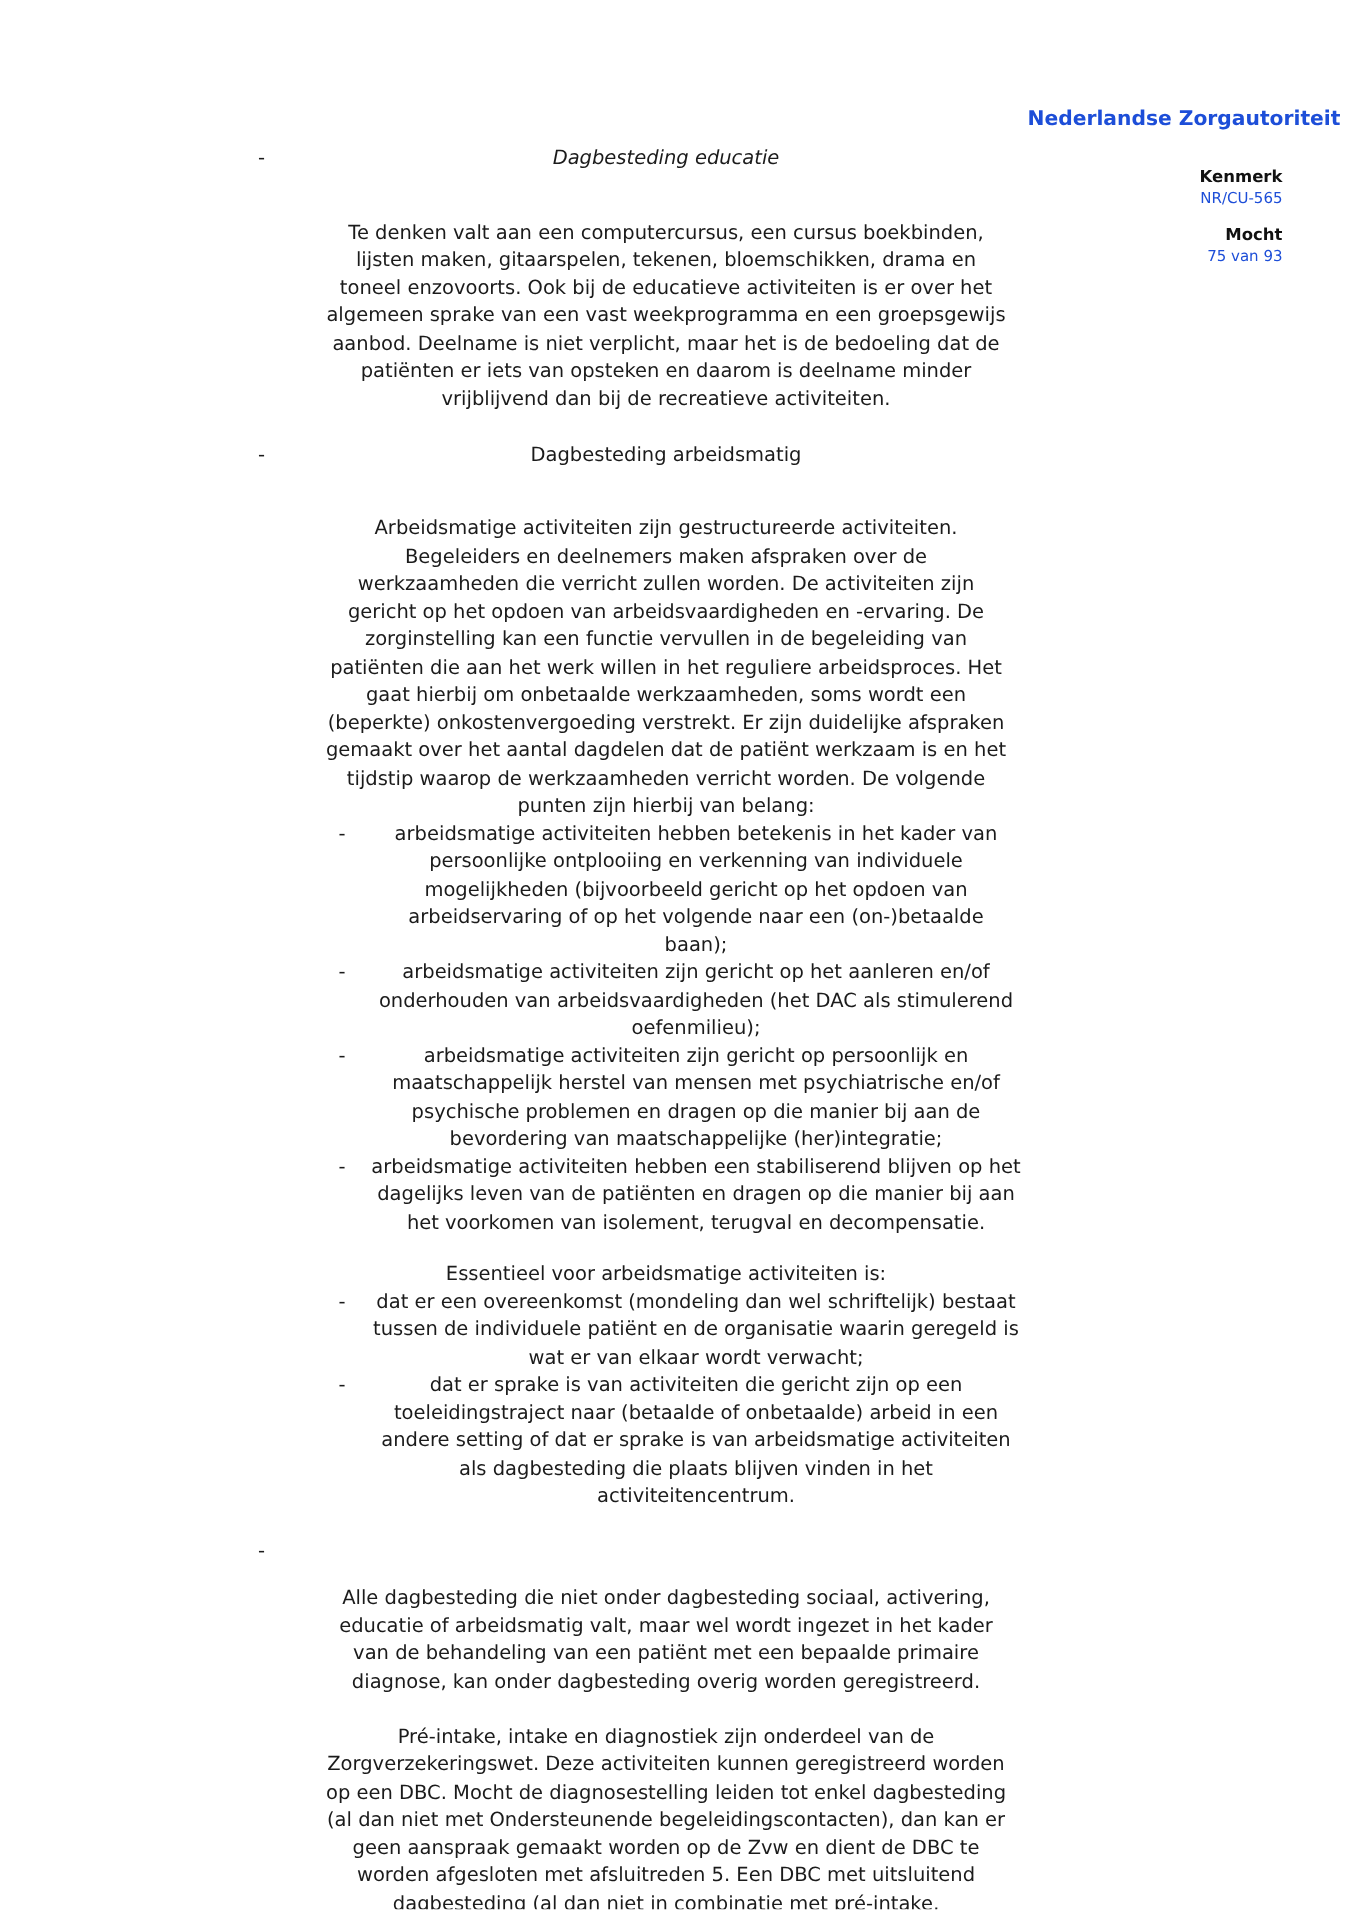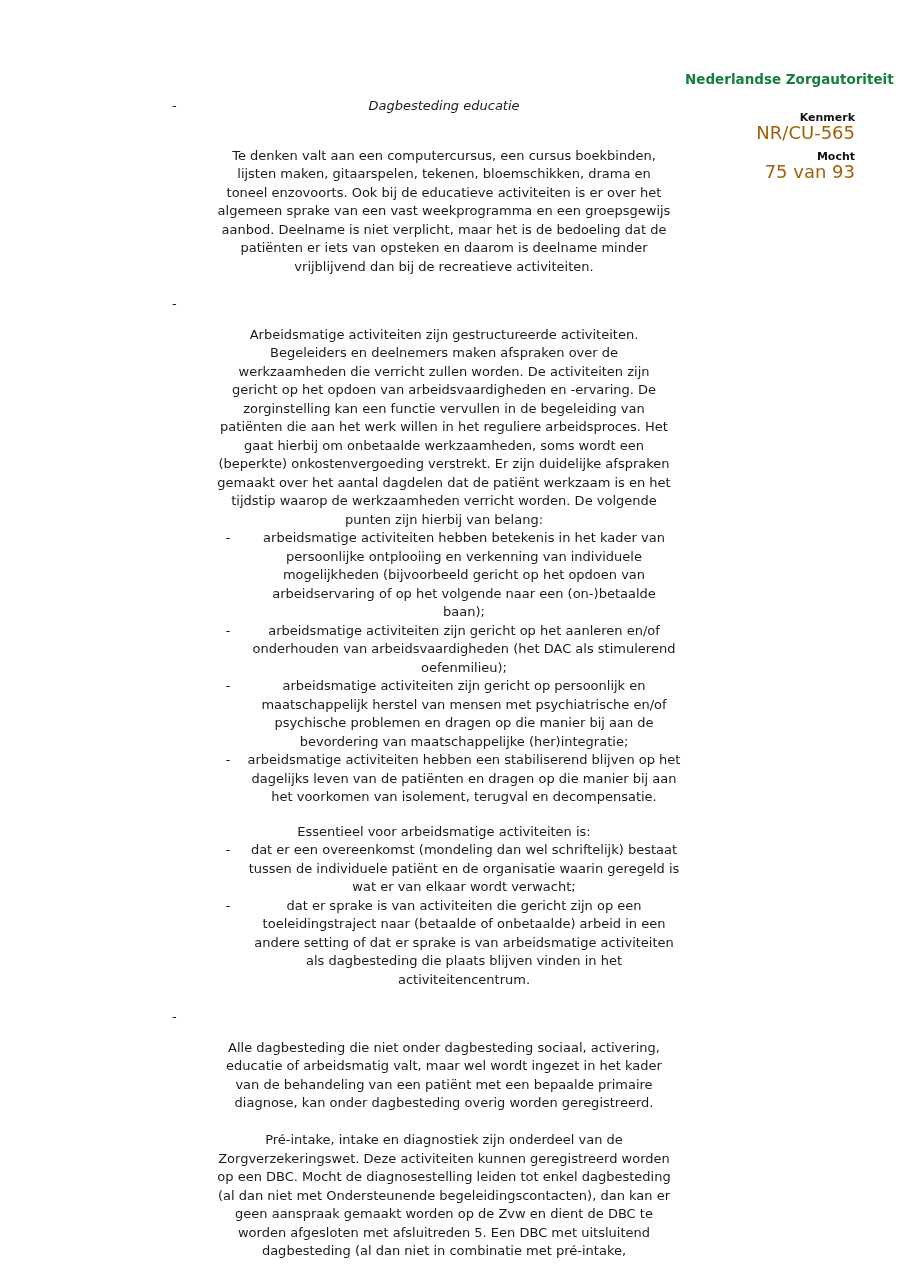--- a/index.html
+++ b/index.html
@@ -17,43 +17,43 @@
     overflow: hidden;
   }
 
   
   .org-name {
     position: absolute;
     left: 685px;
     top: 71px;
     font-size: 13.5px;
     font-weight: 700;
-    color: #15803d;
+    color: #1d4ed8;
     white-space: nowrap;
   }
 
   
   .meta {
     position: absolute;
     left: 685px;
     top: 111px;
     width: 170px;
     text-align: right;
   }
   .meta-label {
     font-size: 11px;
     font-weight: 700;
     line-height: 14px;
     color: #111;
   }
   .meta-value {
-    font-size: 18px;
+    font-size: 10px;
     line-height: 15px;
     margin-bottom: 10px;
-    color: #a16207;
+    color: #1d4ed8;
   }
 
   
   .main {
     position: absolute;
     left: 172px;
     top: 97px;
     width: 516px;
     font-size: 13px;
     line-height: 18.5px;
@@ -128,20 +128,21 @@
 algemeen sprake van een vast weekprogramma en een groepsgewijs
 aanbod. Deelname is niet verplicht, maar het is de bedoeling dat de
 patiënten er iets van opsteken en daarom is deelname minder
 vrijblijvend dan bij de recreatieve activiteiten.</div>
       </div>
     </div>
 
     <div class="section">
       <div class="dash-col">-</div>
       <div class="sec-content">
+        <div class="sec-title">Dagbesteding arbeidsmatig</div>
         <div class="para">Arbeidsmatige activiteiten zijn gestructureerde activiteiten.
 Begeleiders en deelnemers maken afspraken over de
 werkzaamheden die verricht zullen worden. De activiteiten zijn
 gericht op het opdoen van arbeidsvaardigheden en -ervaring. De
 zorginstelling kan een functie vervullen in de begeleiding van
 patiënten die aan het werk willen in het reguliere arbeidsproces. Het
 gaat hierbij om onbetaalde werkzaamheden, soms wordt een
 (beperkte) onkostenvergoeding verstrekt. Er zijn duidelijke afspraken
 gemaakt over het aantal dagdelen dat de patiënt werkzaam is en het
 tijdstip waarop de werkzaamheden verricht worden. De volgende

